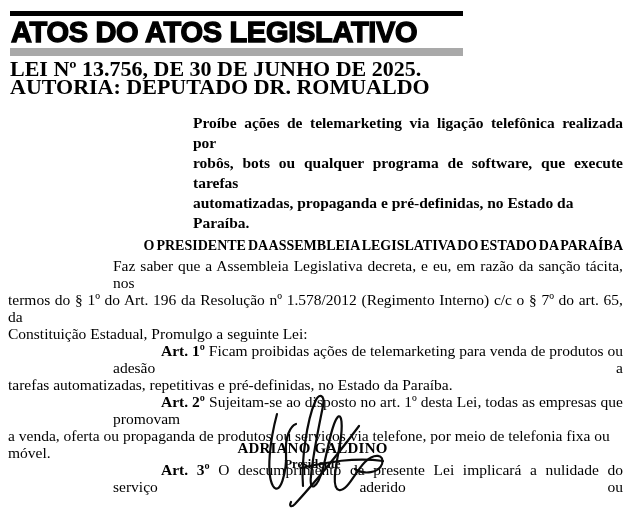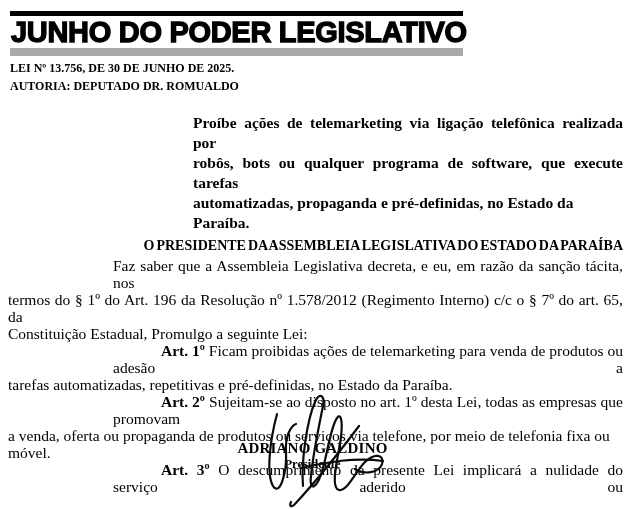--- a/index.html
+++ b/index.html
@@ -17,21 +17,21 @@
   .masthead-title {
     font-family:"Liberation Sans", sans-serif;
     font-weight:700; font-size:29px; line-height:30px;
     letter-spacing:-0.3px; white-space:nowrap;
     -webkit-text-stroke:1.3px #000;
     padding:1px 0 1px 1px;
   }
   .bar-bottom { height:8px; background:#a9a9a9; }
 
   
-  .law-head { margin:4px 8px 0 10px; font-weight:700; font-size:12px; line-height:17.5px; }
+  .law-head { margin:4px 8px 0 10px; font-weight:700; font-size:22px; line-height:17.5px; }
 
   
   .ementa { margin:18px 8px 0 193px; font-weight:700; font-size:15.5px; line-height:20px; }
 
   .heading {
     margin:4px 8px 0 10px; text-align:right;
     font-weight:700; font-size:14px; line-height:18px;
     word-spacing:-1.5px;
   }
 
@@ -49,21 +49,21 @@
   .scrawl { position:absolute; left:243px; top:392px; width:150px; height:117px; z-index:3; }
   .scrawl path { fill:none; stroke:#0b0b0b; stroke-width:2.2; stroke-linecap:round; stroke-linejoin:round; }
 </style>
 </head>
 <body>
 
 <div class="page">
 
   <div class="masthead">
     <div class="bar-top" style="background: rgb(0, 0, 0);"></div>
-    <div class="masthead-title">JUNHO DO PODER LEGISLATIVO</div>
+    <div class="masthead-title">ATOS DO ATOS LEGISLATIVO</div>
     <div class="bar-bottom" style="background: rgb(169, 169, 169);"></div>
   </div>
 
   <div class="law-head">
     <div>LEI Nº 13.756, DE 30 DE JUNHO DE 2025.</div>
     <div>AUTORIA: DEPUTADO DR. ROMUALDO</div>
   </div>
 
   <div class="ementa" id="ementa">
       <div class="line jfy">Proíbe ações de telemarketing via ligação telefônica realizada por</div>

